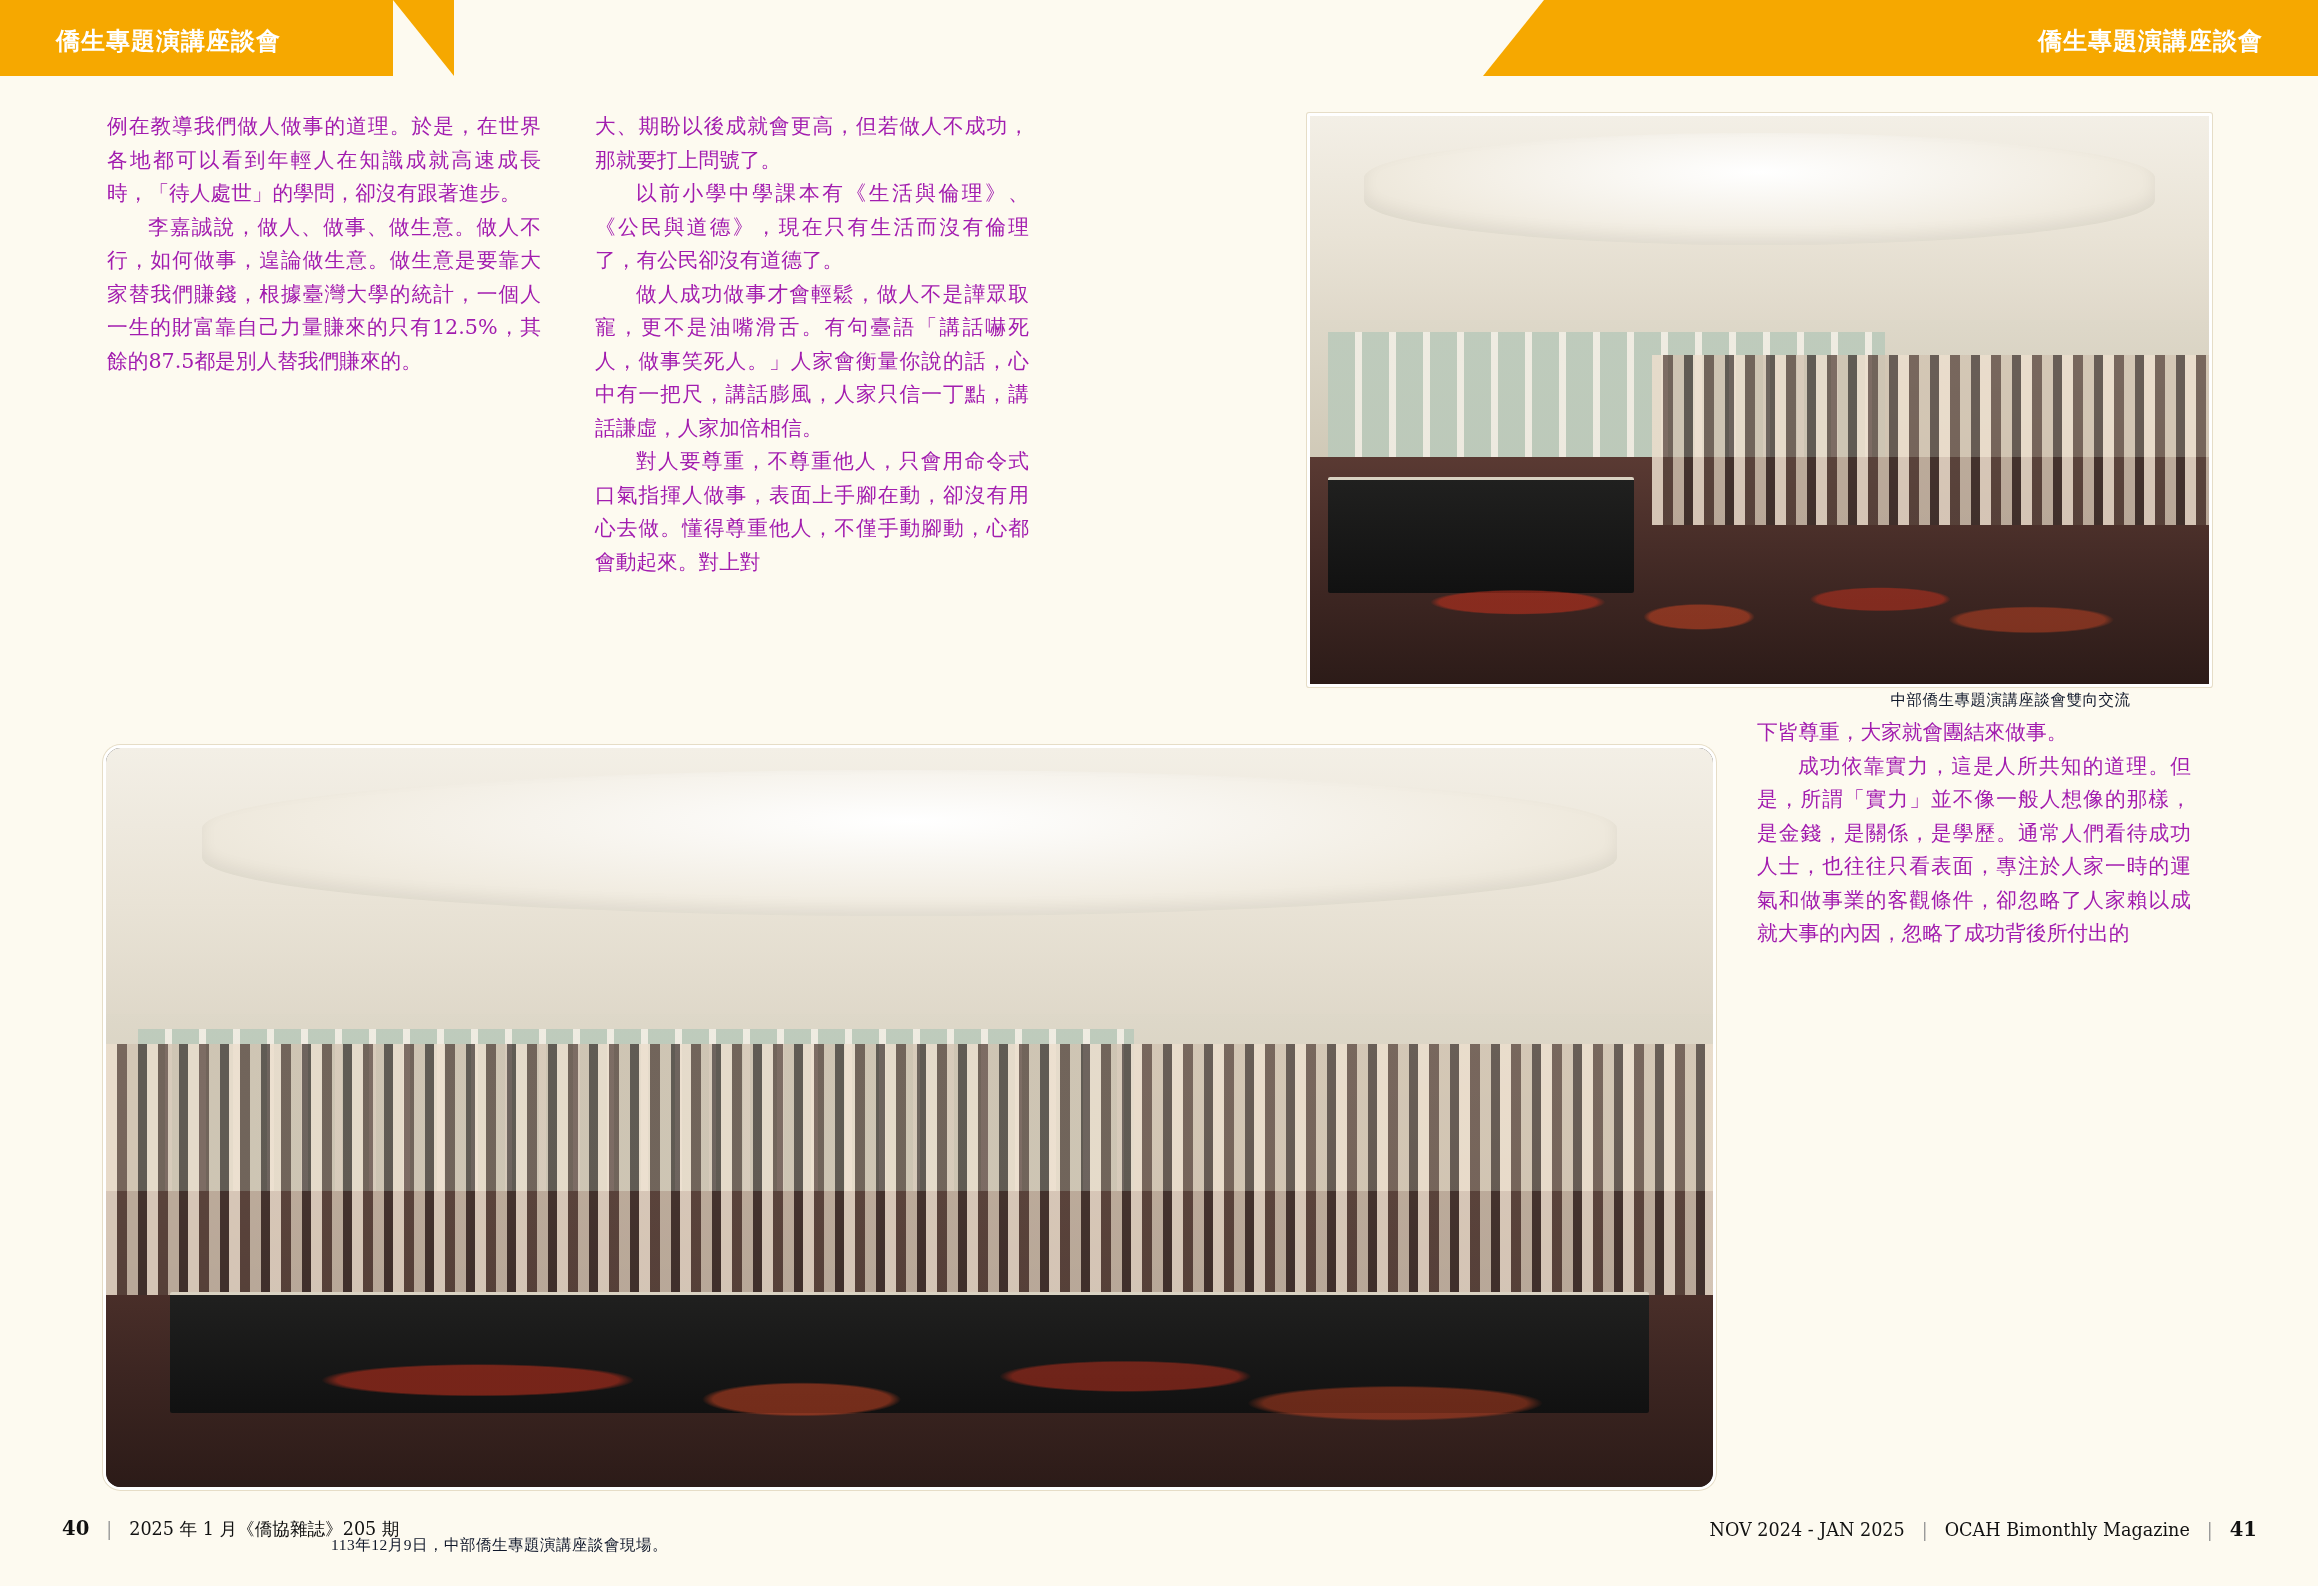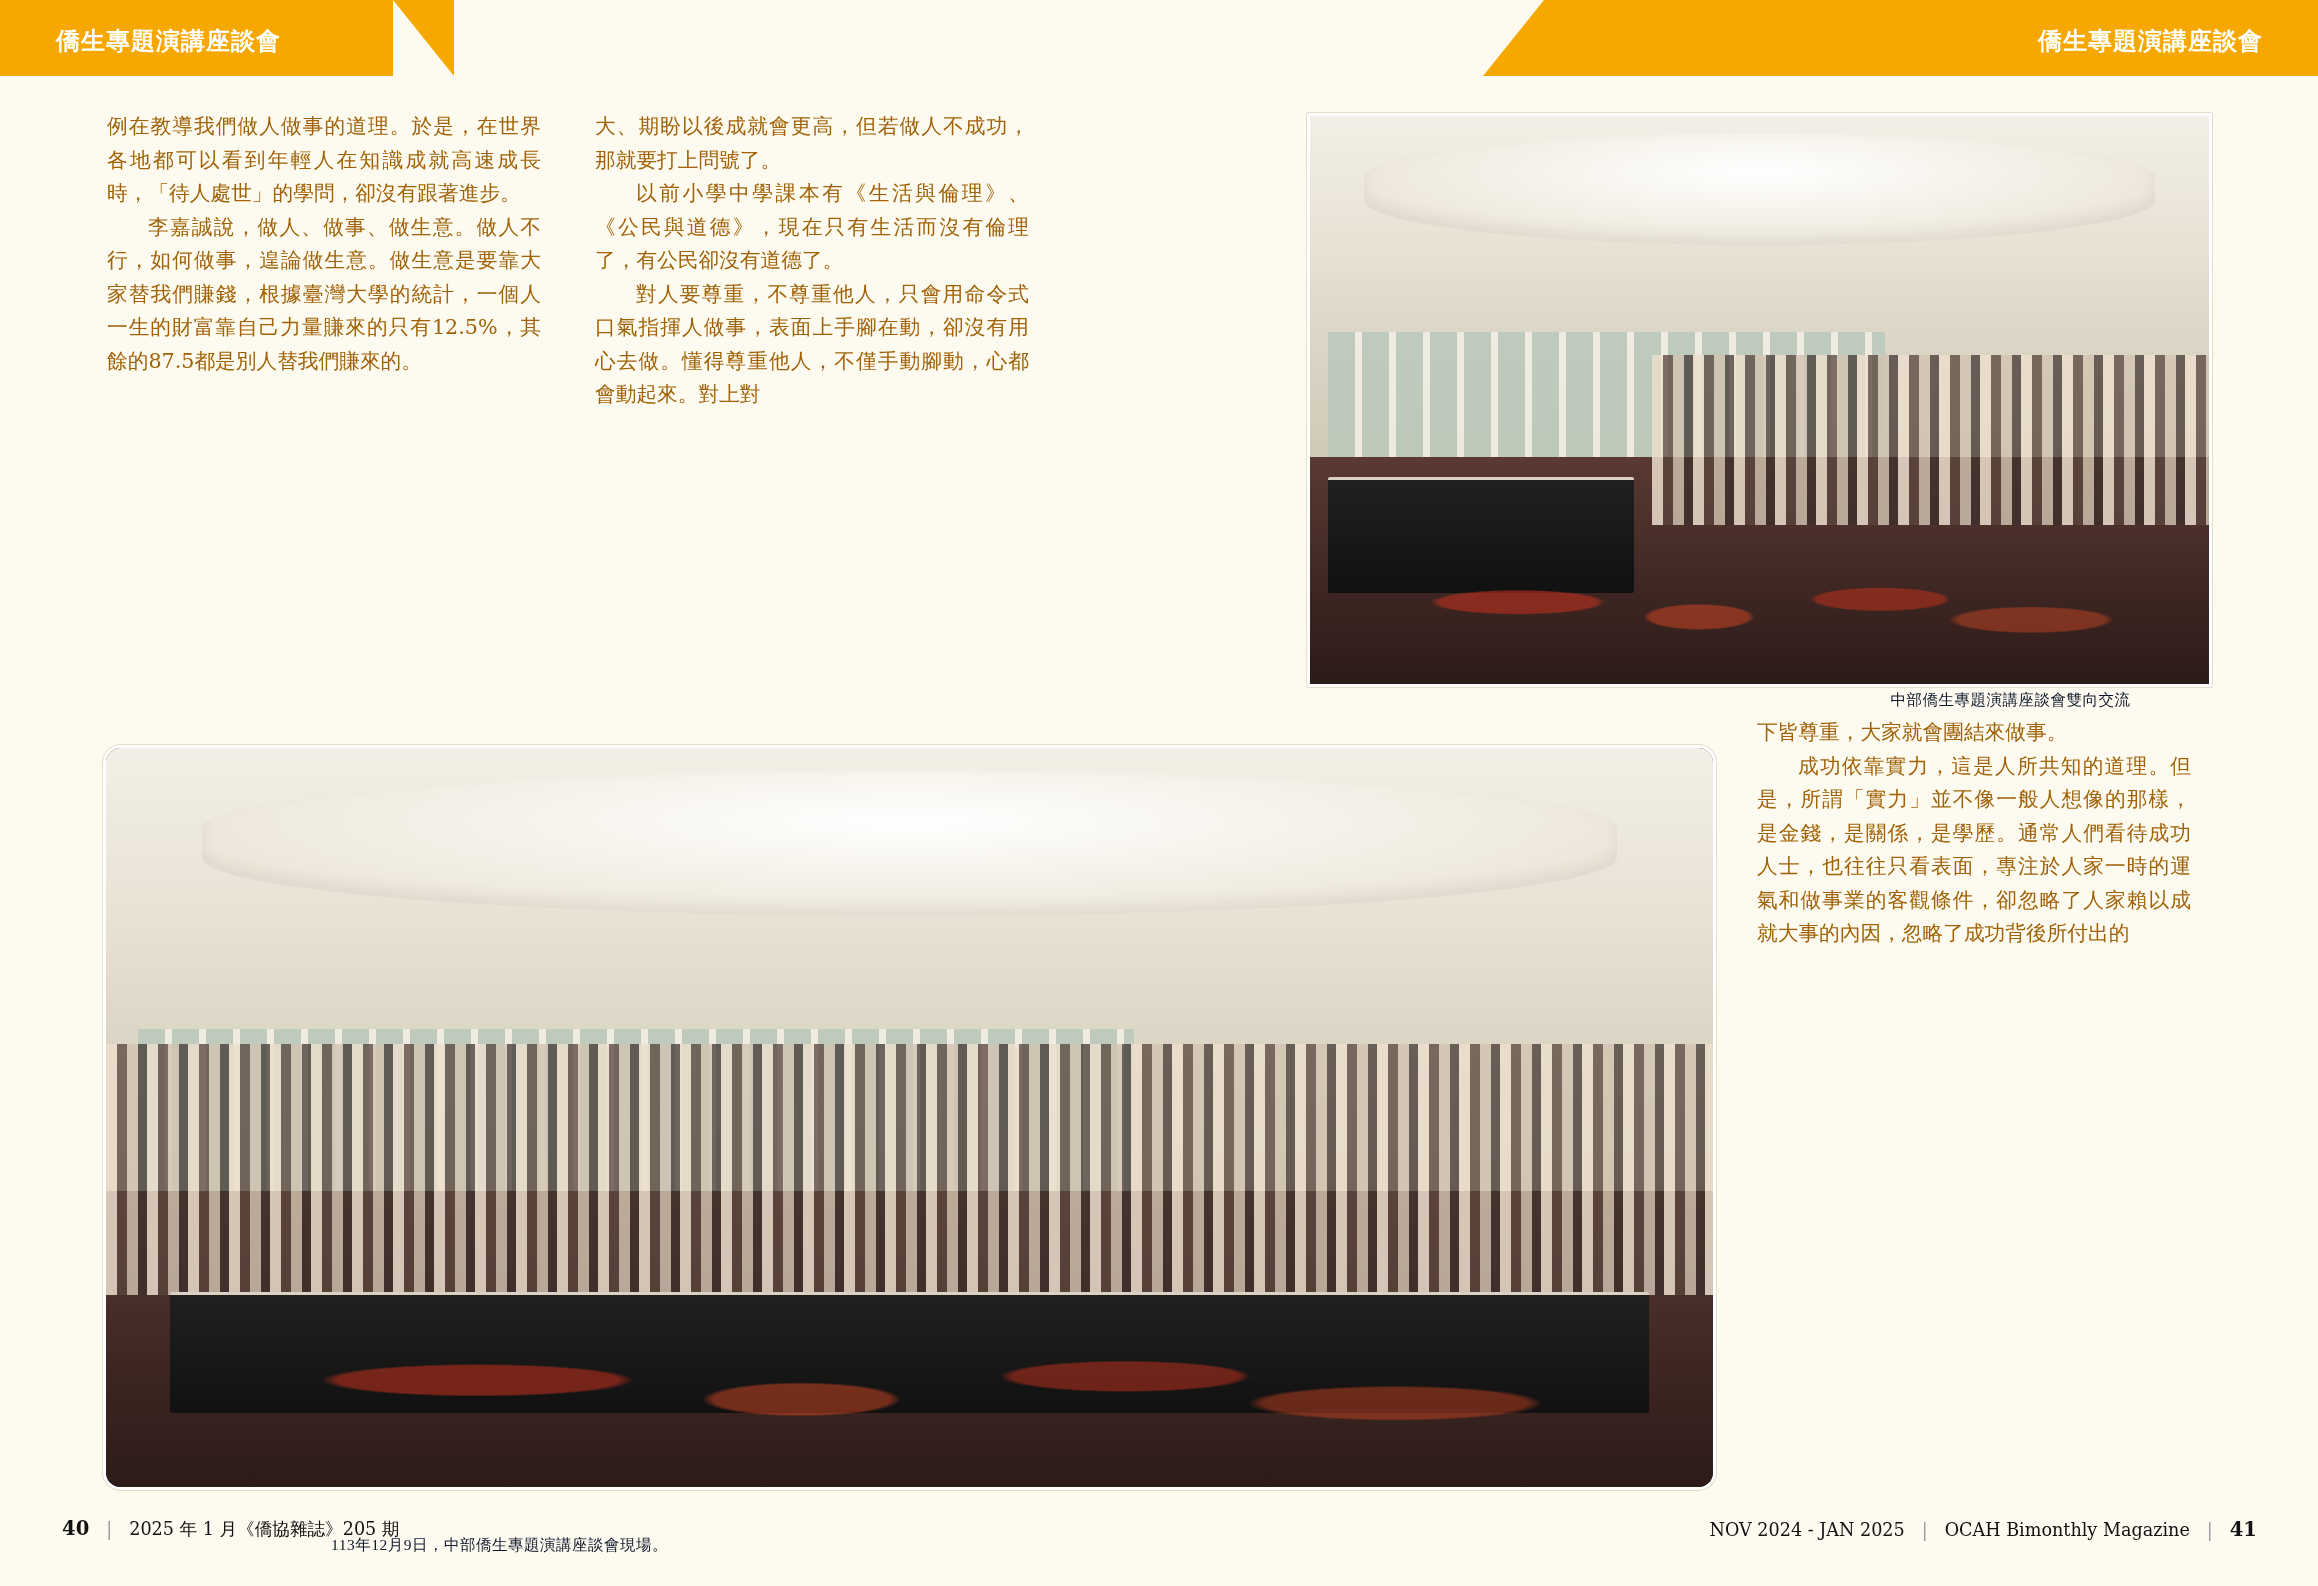--- a/index.html
+++ b/index.html
@@ -43,21 +43,21 @@
     position:absolute;right:56px;top:25px;
     font-size:24px;color:#ffffff;letter-spacing:1px;
     font-weight:bold;
   }
 
   
   .col{
     position:absolute;
     font-size:20.7px;
     line-height:1.62;
-    color:#a16207;
+    color:#a21caf;
     text-align:justify;
     font-family:"DejaVu Serif", serif;
   }
   .col p{margin:0;text-indent:41px;}
   .col p.noind{text-indent:0;}
 
   #col1{left:107px;top:110px;width:434px;}
   #col2{left:595px;top:110px;width:434px;}
   #col3{left:1757px;top:716px;width:434px;}
 
@@ -162,20 +162,21 @@
   <div class="hdr-right-text">僑生專題演講座談會</div>
 
   <div class="col" id="col1">
     <p class="noind">例在教導我們做人做事的道理。於是，在世界各地都可以看到年輕人在知識成就高速成長時，「待人處世」的學問，卻沒有跟著進步。</p>
     <p>李嘉誠說，做人、做事、做生意。做人不行，如何做事，遑論做生意。做生意是要靠大家替我們賺錢，根據臺灣大學的統計，一個人一生的財富靠自己力量賺來的只有12.5%，其餘的87.5都是別人替我們賺來的。</p>
   </div>
 
   <div class="col" id="col2">
     <p class="noind">大、期盼以後成就會更高，但若做人不成功，那就要打上問號了。</p>
     <p>以前小學中學課本有《生活與倫理》、《公民與道德》，現在只有生活而沒有倫理了，有公民卻沒有道德了。</p>
+    <p>做人成功做事才會輕鬆，做人不是譁眾取寵，更不是油嘴滑舌。有句臺語「講話嚇死人，做事笑死人。」人家會衡量你說的話，心中有一把尺，講話膨風，人家只信一丁點，講話謙虛，人家加倍相信。</p>
     <p>對人要尊重，不尊重他人，只會用命令式口氣指揮人做事，表面上手腳在動，卻沒有用心去做。懂得尊重他人，不僅手動腳動，心都會動起來。對上對</p>
   </div>
 
   <div class="col" id="col3">
     <p class="noind">下皆尊重，大家就會團結來做事。</p>
     <p>成功依靠實力，這是人所共知的道理。但是，所謂「實力」並不像一般人想像的那樣，是金錢，是關係，是學歷。通常人們看待成功人士，也往往只看表面，專注於人家一時的運氣和做事業的客觀條件，卻忽略了人家賴以成就大事的內因，忽略了成功背後所付出的</p>
   </div>
 
   <div class="photo" id="photo-top">
     <div class="hall">

